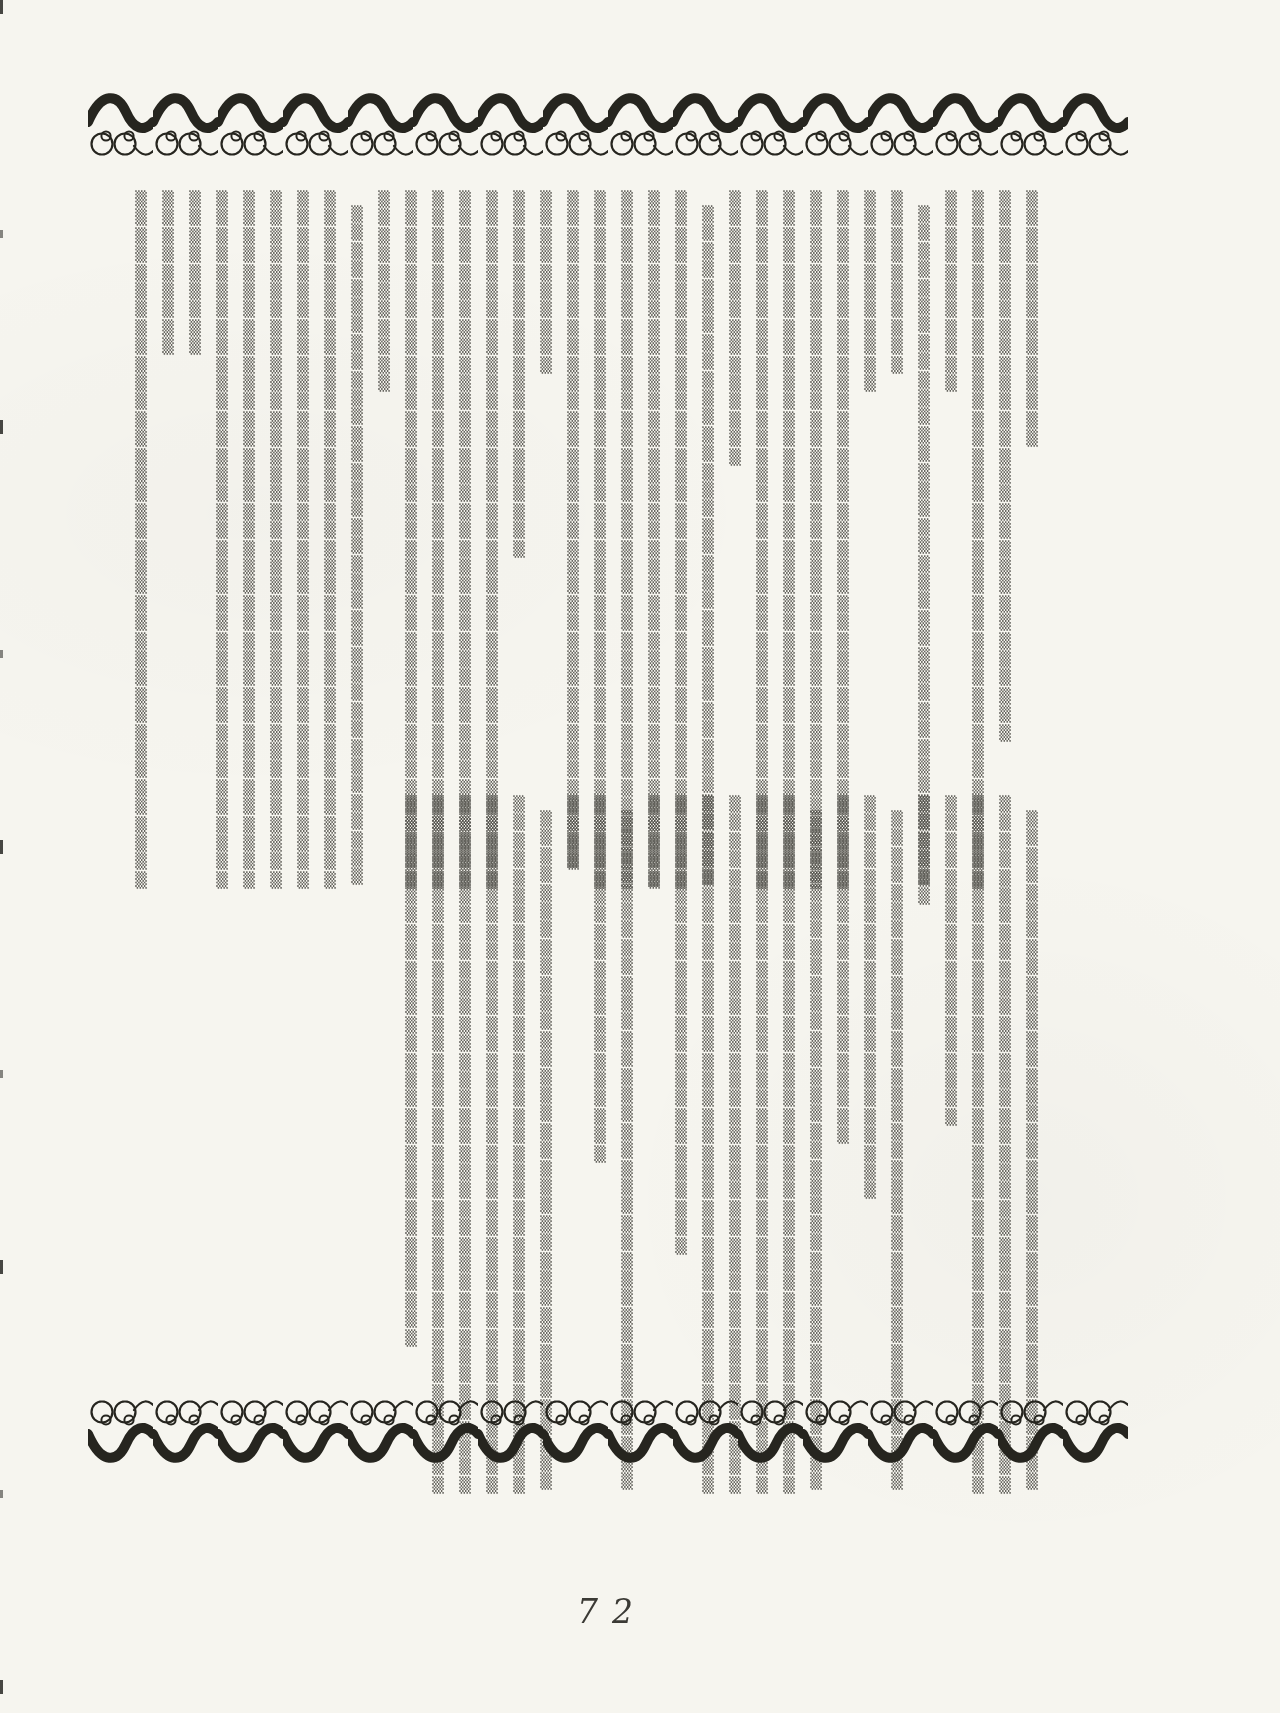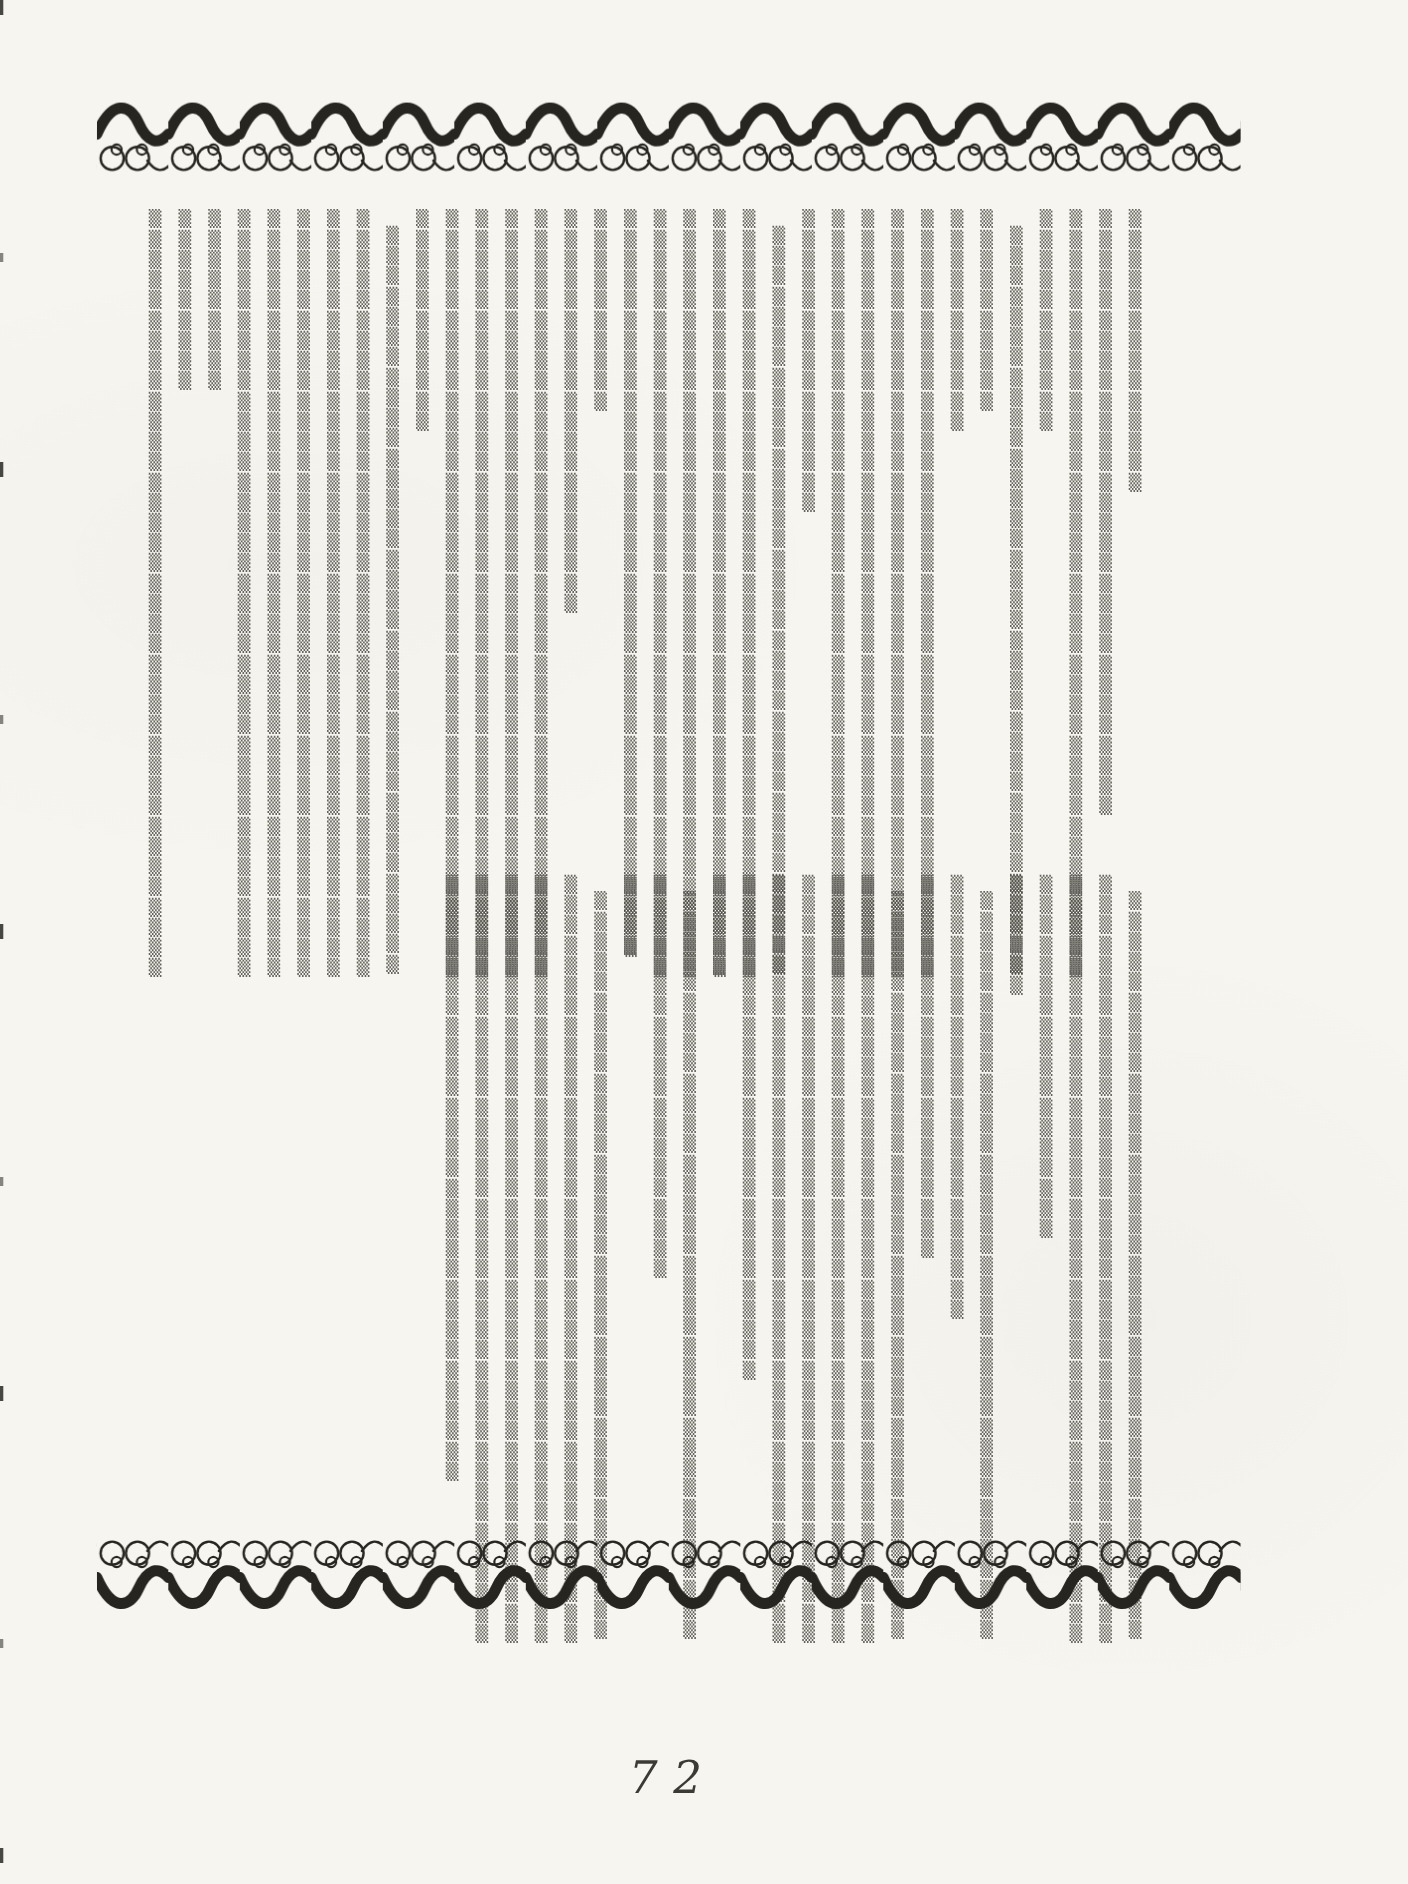--- a/index.html
+++ b/index.html
@@ -31,21 +31,21 @@
     font-size:15px;line-height:27px;letter-spacing:0.4px;
     color:#45443e;
   }
   .tblock.upper{top:190px;left:115px;width:930px;height:585px;}
   .tblock.lower{top:795px;left:397px;width:648px;height:585px;}
   .tcol{height:100%;opacity:.82;}
   .page-number{
     position:absolute;top:1592px;left:0;width:1224px;
     text-align:center;
     font-family:"DejaVu Serif",serif;font-style:italic;
-    font-size:41px;letter-spacing:14px;color:#3b3a35;
+    font-size:33px;letter-spacing:14px;color:#3b3a35;
   }
 </style>
 </head>
 <body>
 
 <div class="paper-texture"></div>
 <div class="scan-edge"></div>
 
 <svg class="border-band top" viewBox="0 0 1040 80" preserveAspectRatio="none" aria-hidden="true">
   <defs>

